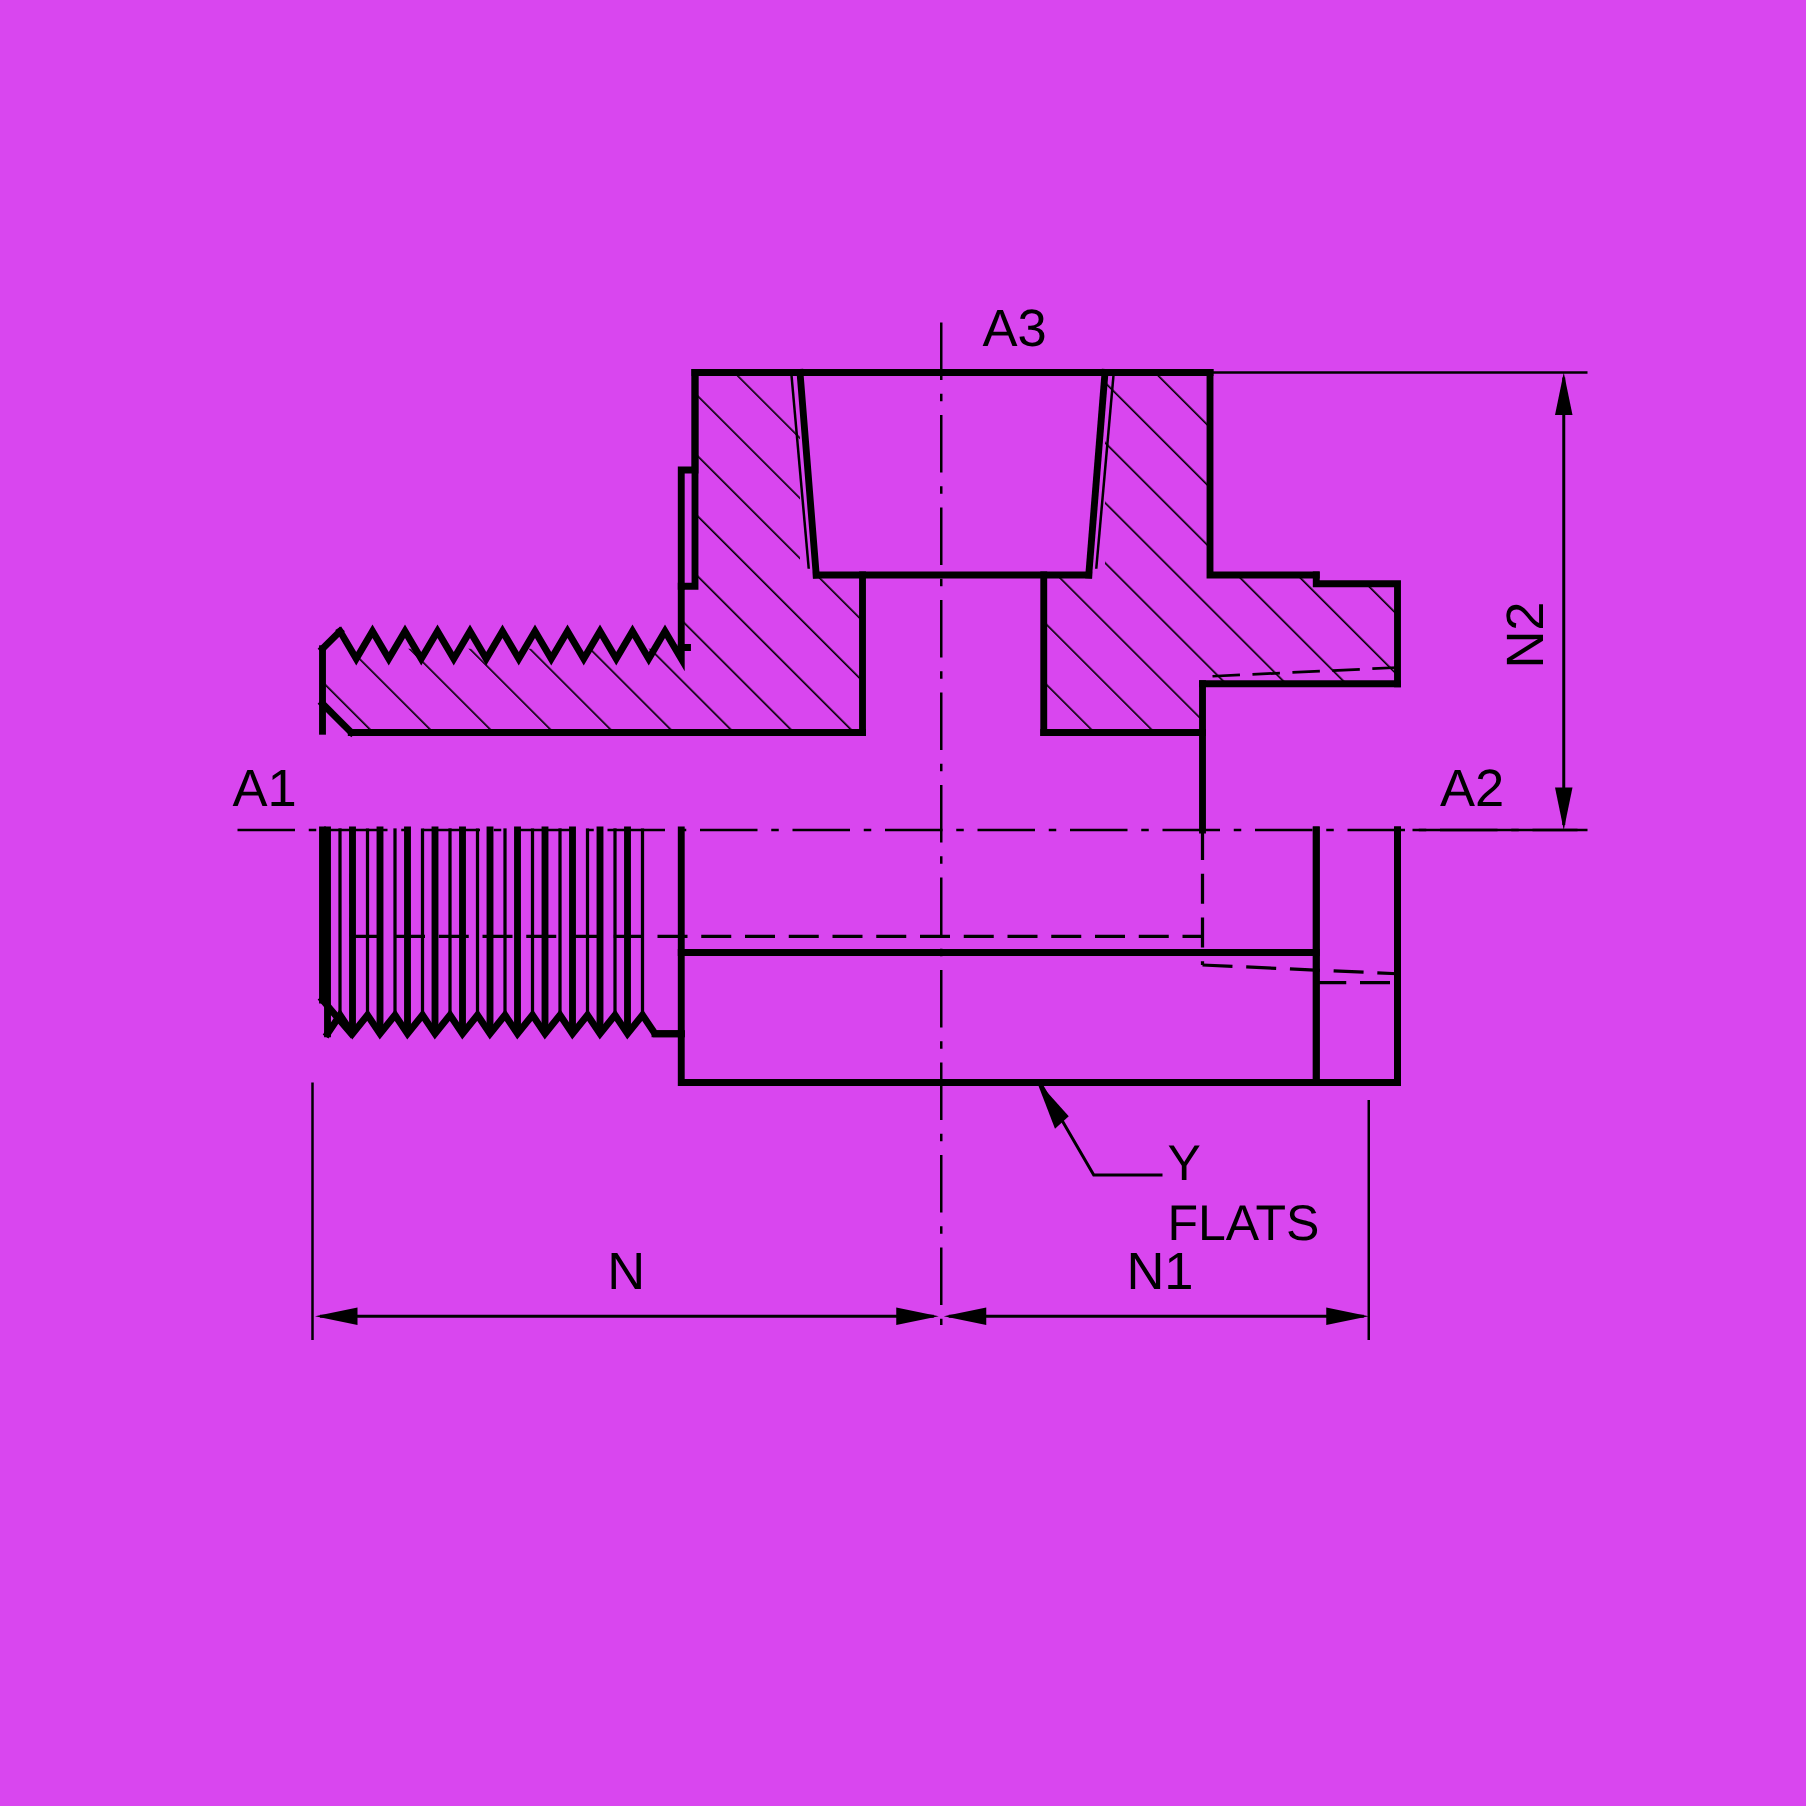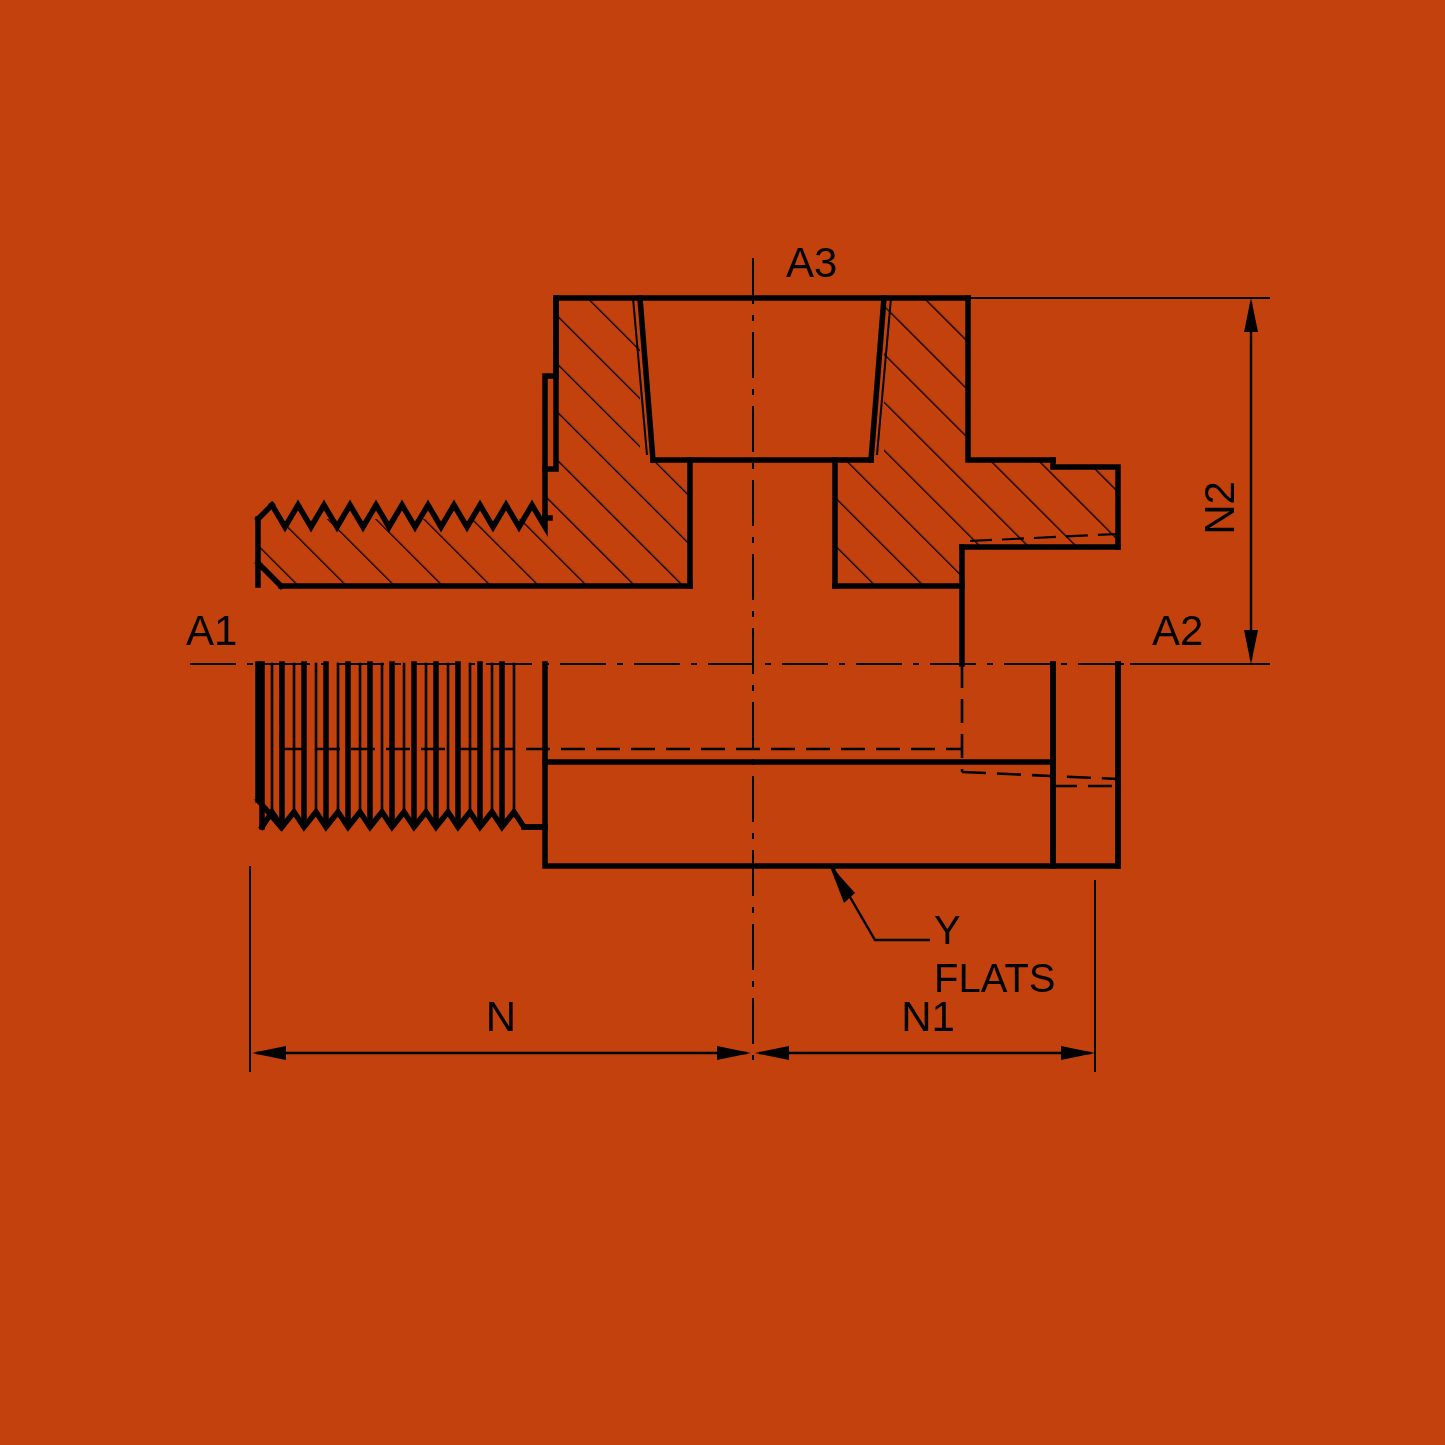--- a/index.html
+++ b/index.html
@@ -1,20 +1,20 @@
 <!DOCTYPE html>
 <html><head>
 <meta charset="utf-8">
 <title>Tee Fitting Drawing</title>
 <style>
   html,body{margin:0;padding:0;background:#ffffff;}
   #stage{
     position:relative;
     width:1445px;height:1445px;
-    background:#c2410c;
+    background:#d946ef;
     font-family:"Liberation Sans", sans-serif;
     overflow:hidden;
   }
   svg{display:block;}
   text{
     font-family:"Liberation Sans", sans-serif;
     fill:#000000;
     stroke:none;
   }
   .lbl{font-size:42px;}

